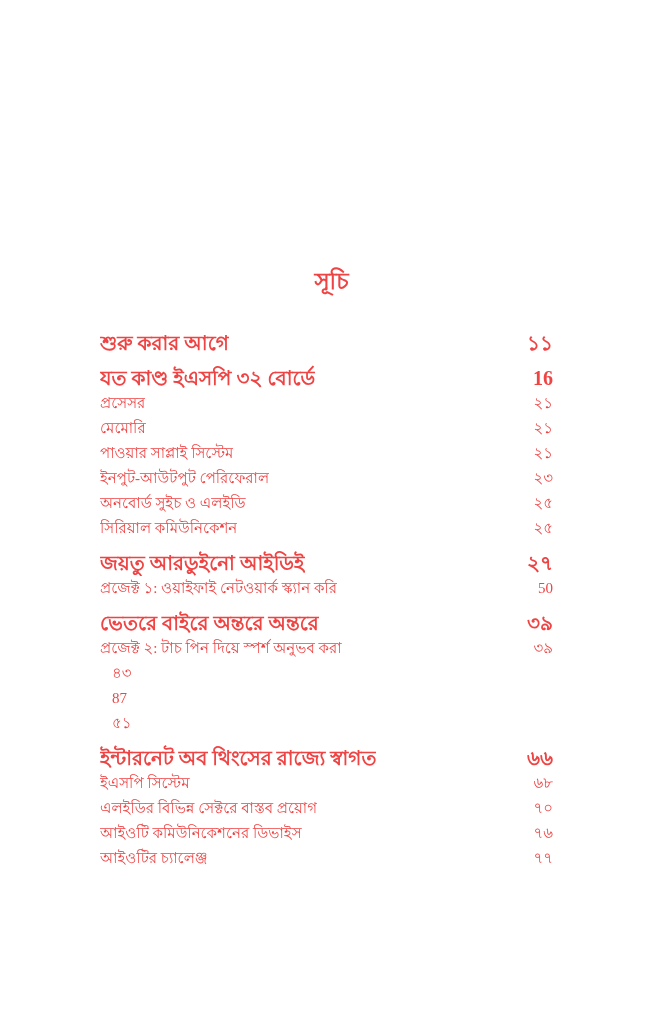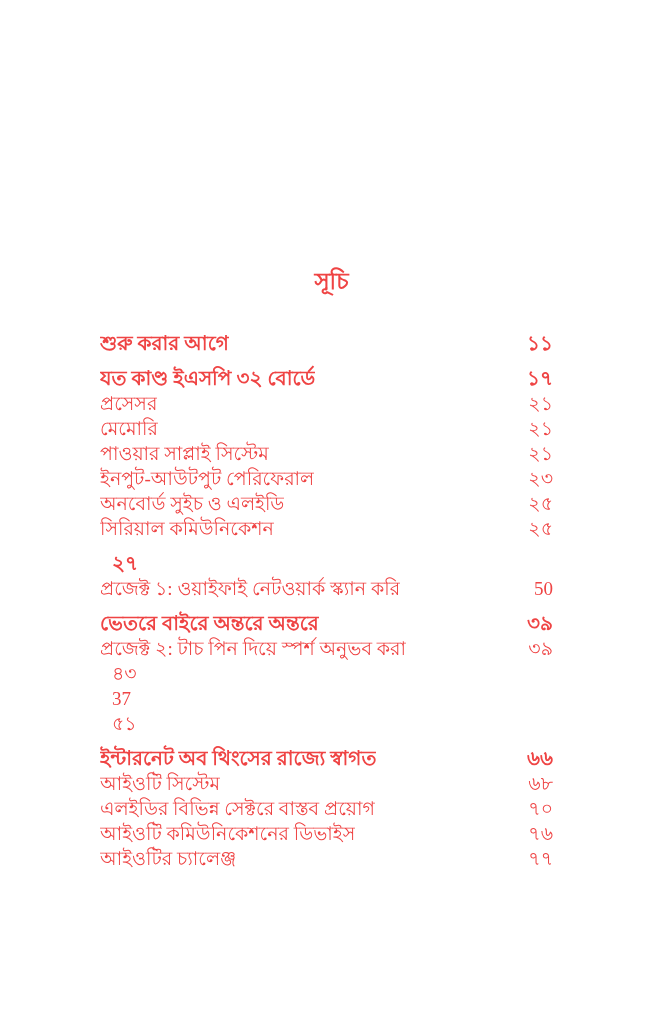--- a/index.html
+++ b/index.html
@@ -26,21 +26,21 @@
   .toc {
     position: absolute;
     left: 100px; top: 330px;
     width: 453px;
   }
   .row {
     display: flex;
     justify-content: space-between;
     align-items: baseline;
     height: 25px; line-height: 25px;
-    font-size: 19px;
+    font-size: 15px;
     white-space: nowrap;
   }
   .row .label { overflow: hidden; }
   .row .pageno { margin-left: 12px; }
   .row.header {
     height: 26px; line-height: 26px;
     margin-top: 9px;
     font-weight: 700;
     font-size: 20px;
   }
@@ -58,21 +58,21 @@
     <div class="section">
       <div class="row header">
         <span class="label">শুরু করার আগে</span>
         <span class="pageno">১১</span>
       </div>
     </div>
 
     <div class="section">
       <div class="row header">
         <span class="label">যত কাণ্ড ইএসপি ৩২ বোর্ডে</span>
-        <span class="pageno">১৭</span>
+        <span class="pageno">16</span>
       </div>
       <div class="row item">
         <span class="label">প্রসেসর</span>
         <span class="pageno">২১</span>
       </div>
       <div class="row item">
         <span class="label">মেমোরি</span>
         <span class="pageno">২১</span>
       </div>
       <div class="row item">
@@ -88,20 +88,21 @@
         <span class="pageno">২৫</span>
       </div>
       <div class="row item">
         <span class="label">সিরিয়াল কমিউনিকেশন</span>
         <span class="pageno">২৫</span>
       </div>
     </div>
 
     <div class="section">
       <div class="row header">
+        <span class="label">জয়তু আরডুইনো আইডিই</span>
         <span class="pageno">২৭</span>
       </div>
       <div class="row item">
         <span class="label">প্রজেক্ট ১: ওয়াইফাই নেটওয়ার্ক স্ক্যান করি</span>
         <span class="pageno">50</span>
       </div>
     </div>
 
     <div class="section">
       <div class="row header">
@@ -109,34 +110,34 @@
         <span class="pageno">৩৯</span>
       </div>
       <div class="row item">
         <span class="label">প্রজেক্ট ২: টাচ পিন দিয়ে স্পর্শ অনুভব করা</span>
         <span class="pageno">৩৯</span>
       </div>
       <div class="row item">
         <span class="pageno">৪৩</span>
       </div>
       <div class="row item">
-        <span class="pageno">37</span>
+        <span class="pageno">87</span>
       </div>
       <div class="row item">
         <span class="pageno">৫১</span>
       </div>
     </div>
 
     <div class="section">
       <div class="row header">
         <span class="label">ইন্টারনেট অব থিংসের রাজ্যে স্বাগত</span>
         <span class="pageno">৬৬</span>
       </div>
       <div class="row item">
-        <span class="label">আইওটি সিস্টেম</span>
+        <span class="label">ইএসপি সিস্টেম</span>
         <span class="pageno">৬৮</span>
       </div>
       <div class="row item">
         <span class="label">এলইডির বিভিন্ন সেক্টরে বাস্তব প্রয়োগ</span>
         <span class="pageno">৭০</span>
       </div>
       <div class="row item">
         <span class="label">আইওটি কমিউনিকেশনের ডিভাইস</span>
         <span class="pageno">৭৬</span>
       </div>

